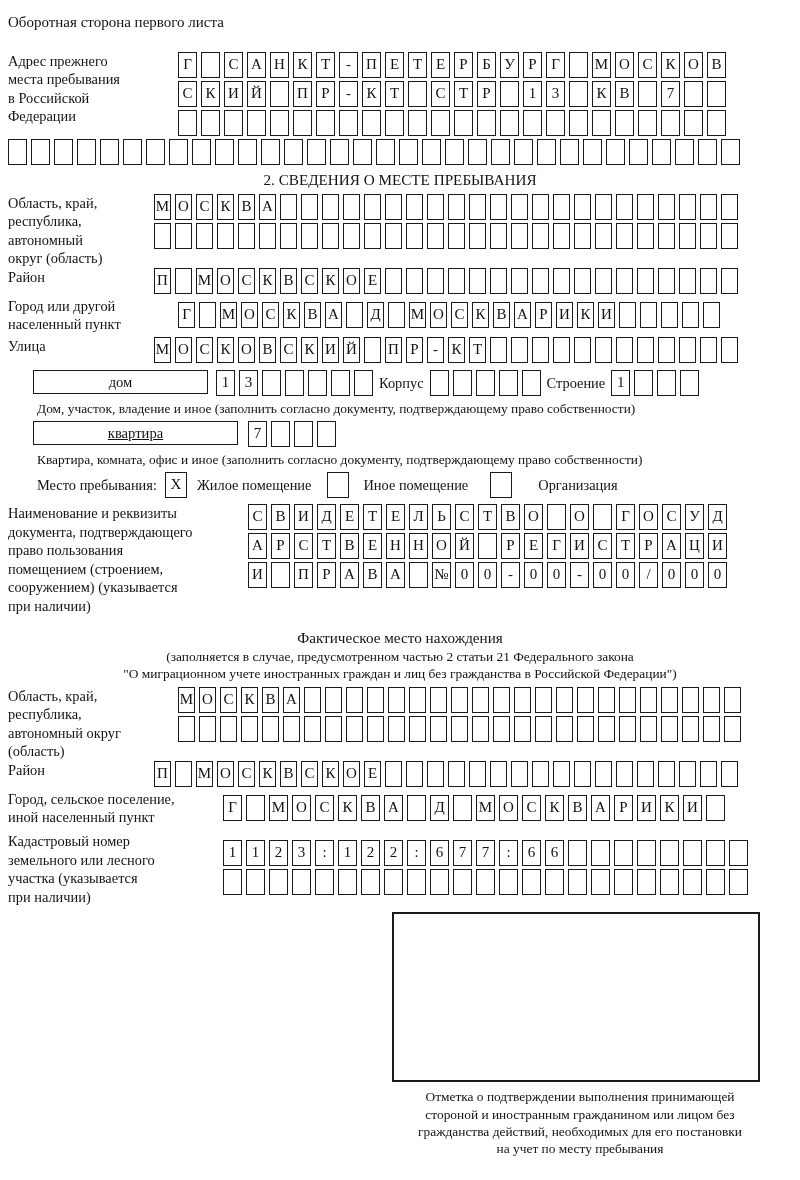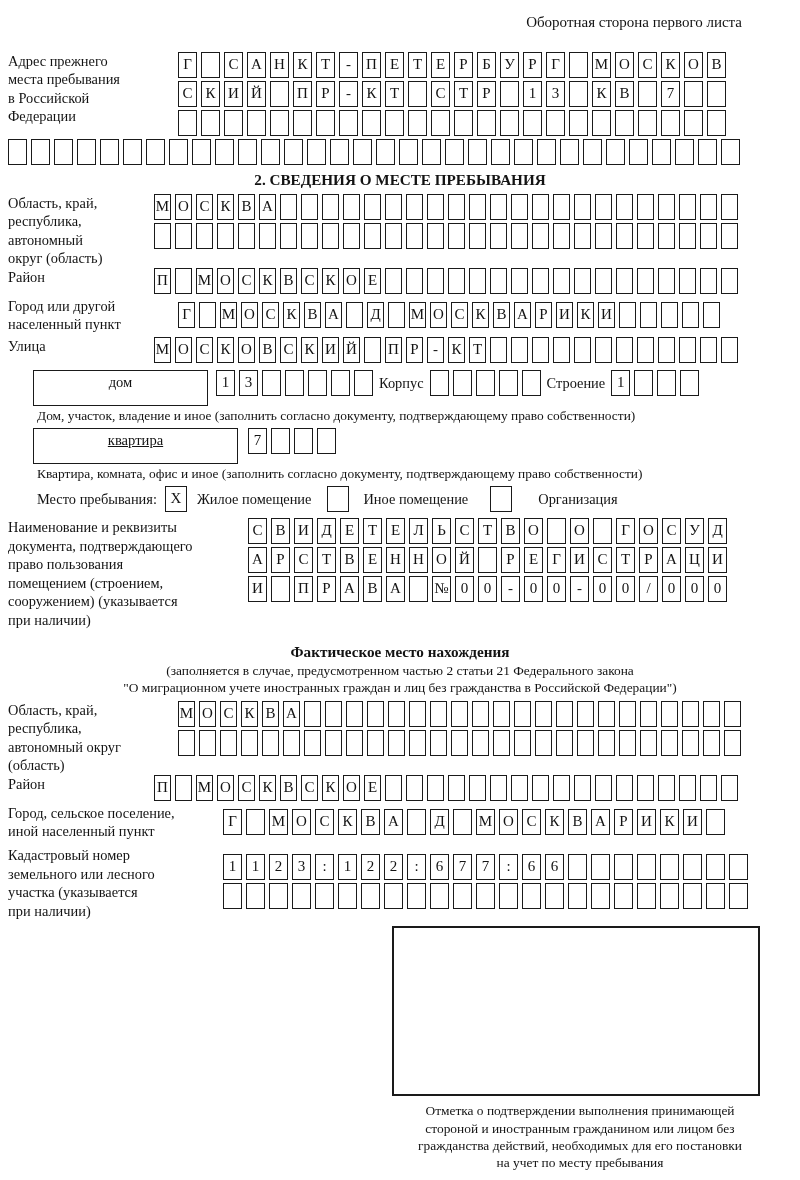--- a/index.html
+++ b/index.html
@@ -3,45 +3,45 @@
 <meta charset="utf-8">
 <style>
   html,body{margin:0;padding:0;}
   body{
     width:800px;height:1180px;background:#ffffff;color:#131313;
     font-family:"Liberation Serif", serif;
     -webkit-font-smoothing:antialiased;
   }
   .page{position:relative;width:800px;height:1180px;box-sizing:border-box;padding:14px 8px 0 8px;overflow:hidden;}
 
-  .hdr-note{text-align:right;font-size:15px;padding-right:50px;height:18px;}
+  .hdr-note{font-size:15px;padding-right:50px;height:18px;}
 
   .row{display:flex;align-items:flex-start;}
   .row.center{align-items:center;}
   .label{font-size:14.4px;line-height:1.28;white-space:pre-line;flex:0 0 auto;}
   .w170{width:170px;}
   .w146{width:146px;}
   .w215{width:215px;}
   .w240{width:240px;}
 
   .gridcol{display:flex;flex-direction:column;}
   .grid{display:flex;gap:4px;margin-bottom:3px;}
   .grid .cell{
     flex:0 0 auto;width:19px;height:26px;box-sizing:border-box;
     border:1.6px solid #1a1a1a;background:#fff;
     text-align:center;line-height:23px;font-size:15px;
   }
   .gB .cell{width:17px;}
 
   .caption{font-size:13.4px;line-height:1.26;}
   .caption.centered{text-align:center;}
-  .sec-title{font-size:15.2px;font-weight:bold;text-align:center;}
+  .sec-title{font-size:15.2px;font-weight:normal;text-align:center;}
 
   .longbox{
-    box-sizing:border-box;border:1.6px solid #1a1a1a;height:36px;
+    box-sizing:border-box;border:1.6px solid #1a1a1a;height:24px;
     text-align:center;line-height:23px;font-size:14.6px;background:#fff;flex:0 0 auto;
   }
   .inline-lbl{font-size:14.4px;line-height:26px;flex:0 0 auto;}
   .cb{
     flex:0 0 auto;width:22px;height:26px;box-sizing:border-box;border:1.6px solid #1a1a1a;
     text-align:center;line-height:23px;font-size:15px;background:#fff;
   }
 
   .stamp-box{
     box-sizing:border-box;border:2px solid #1a1a1a;background:#fff;

